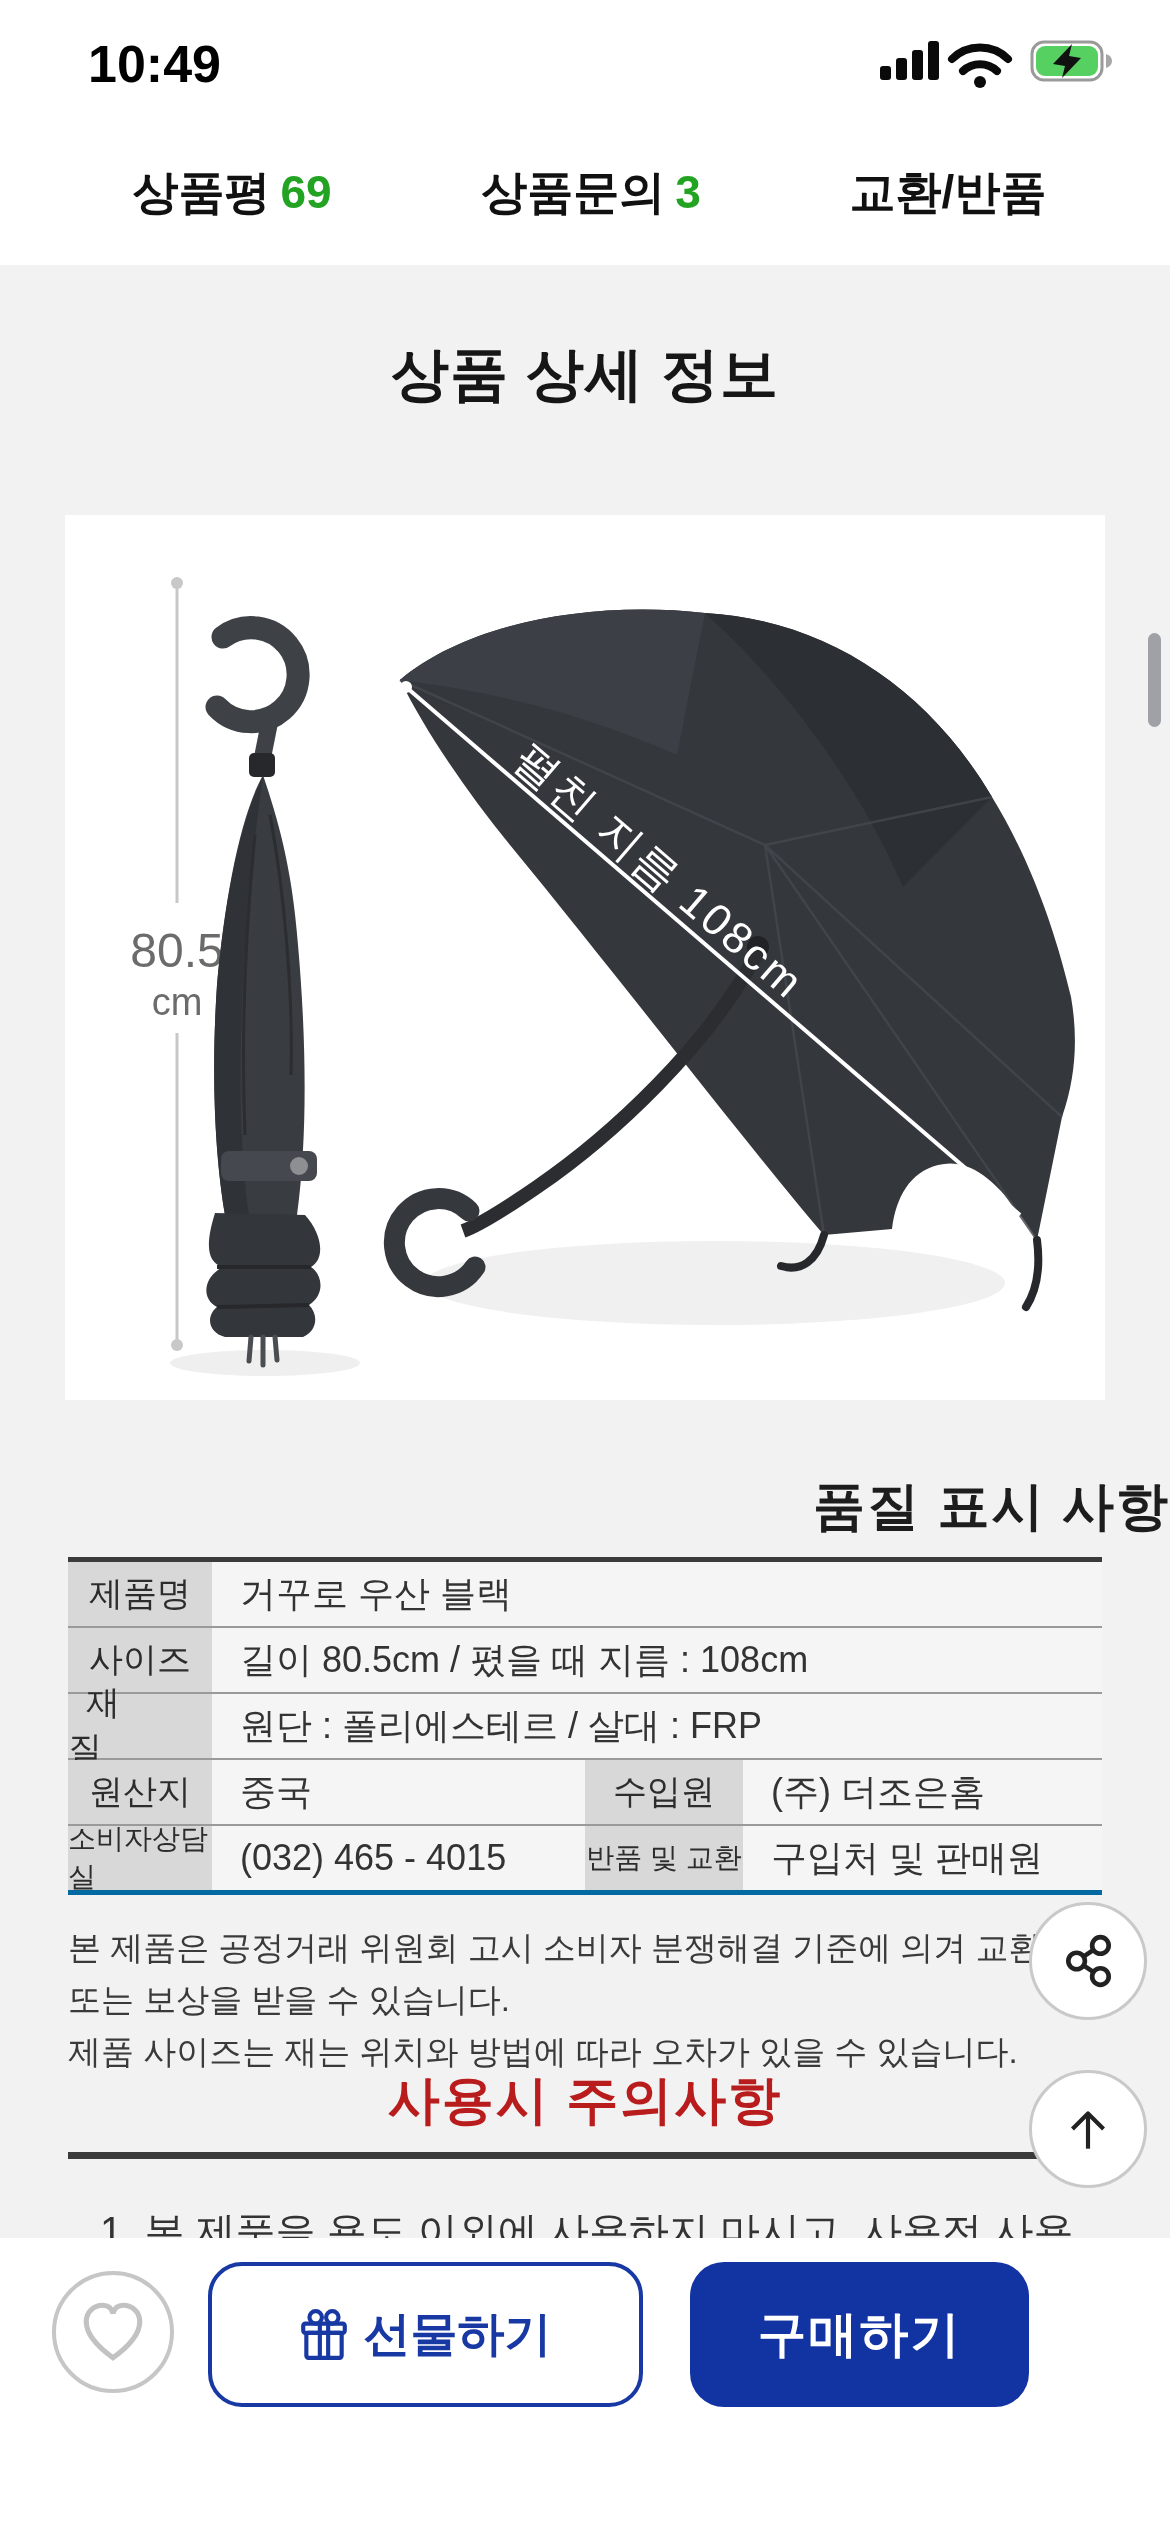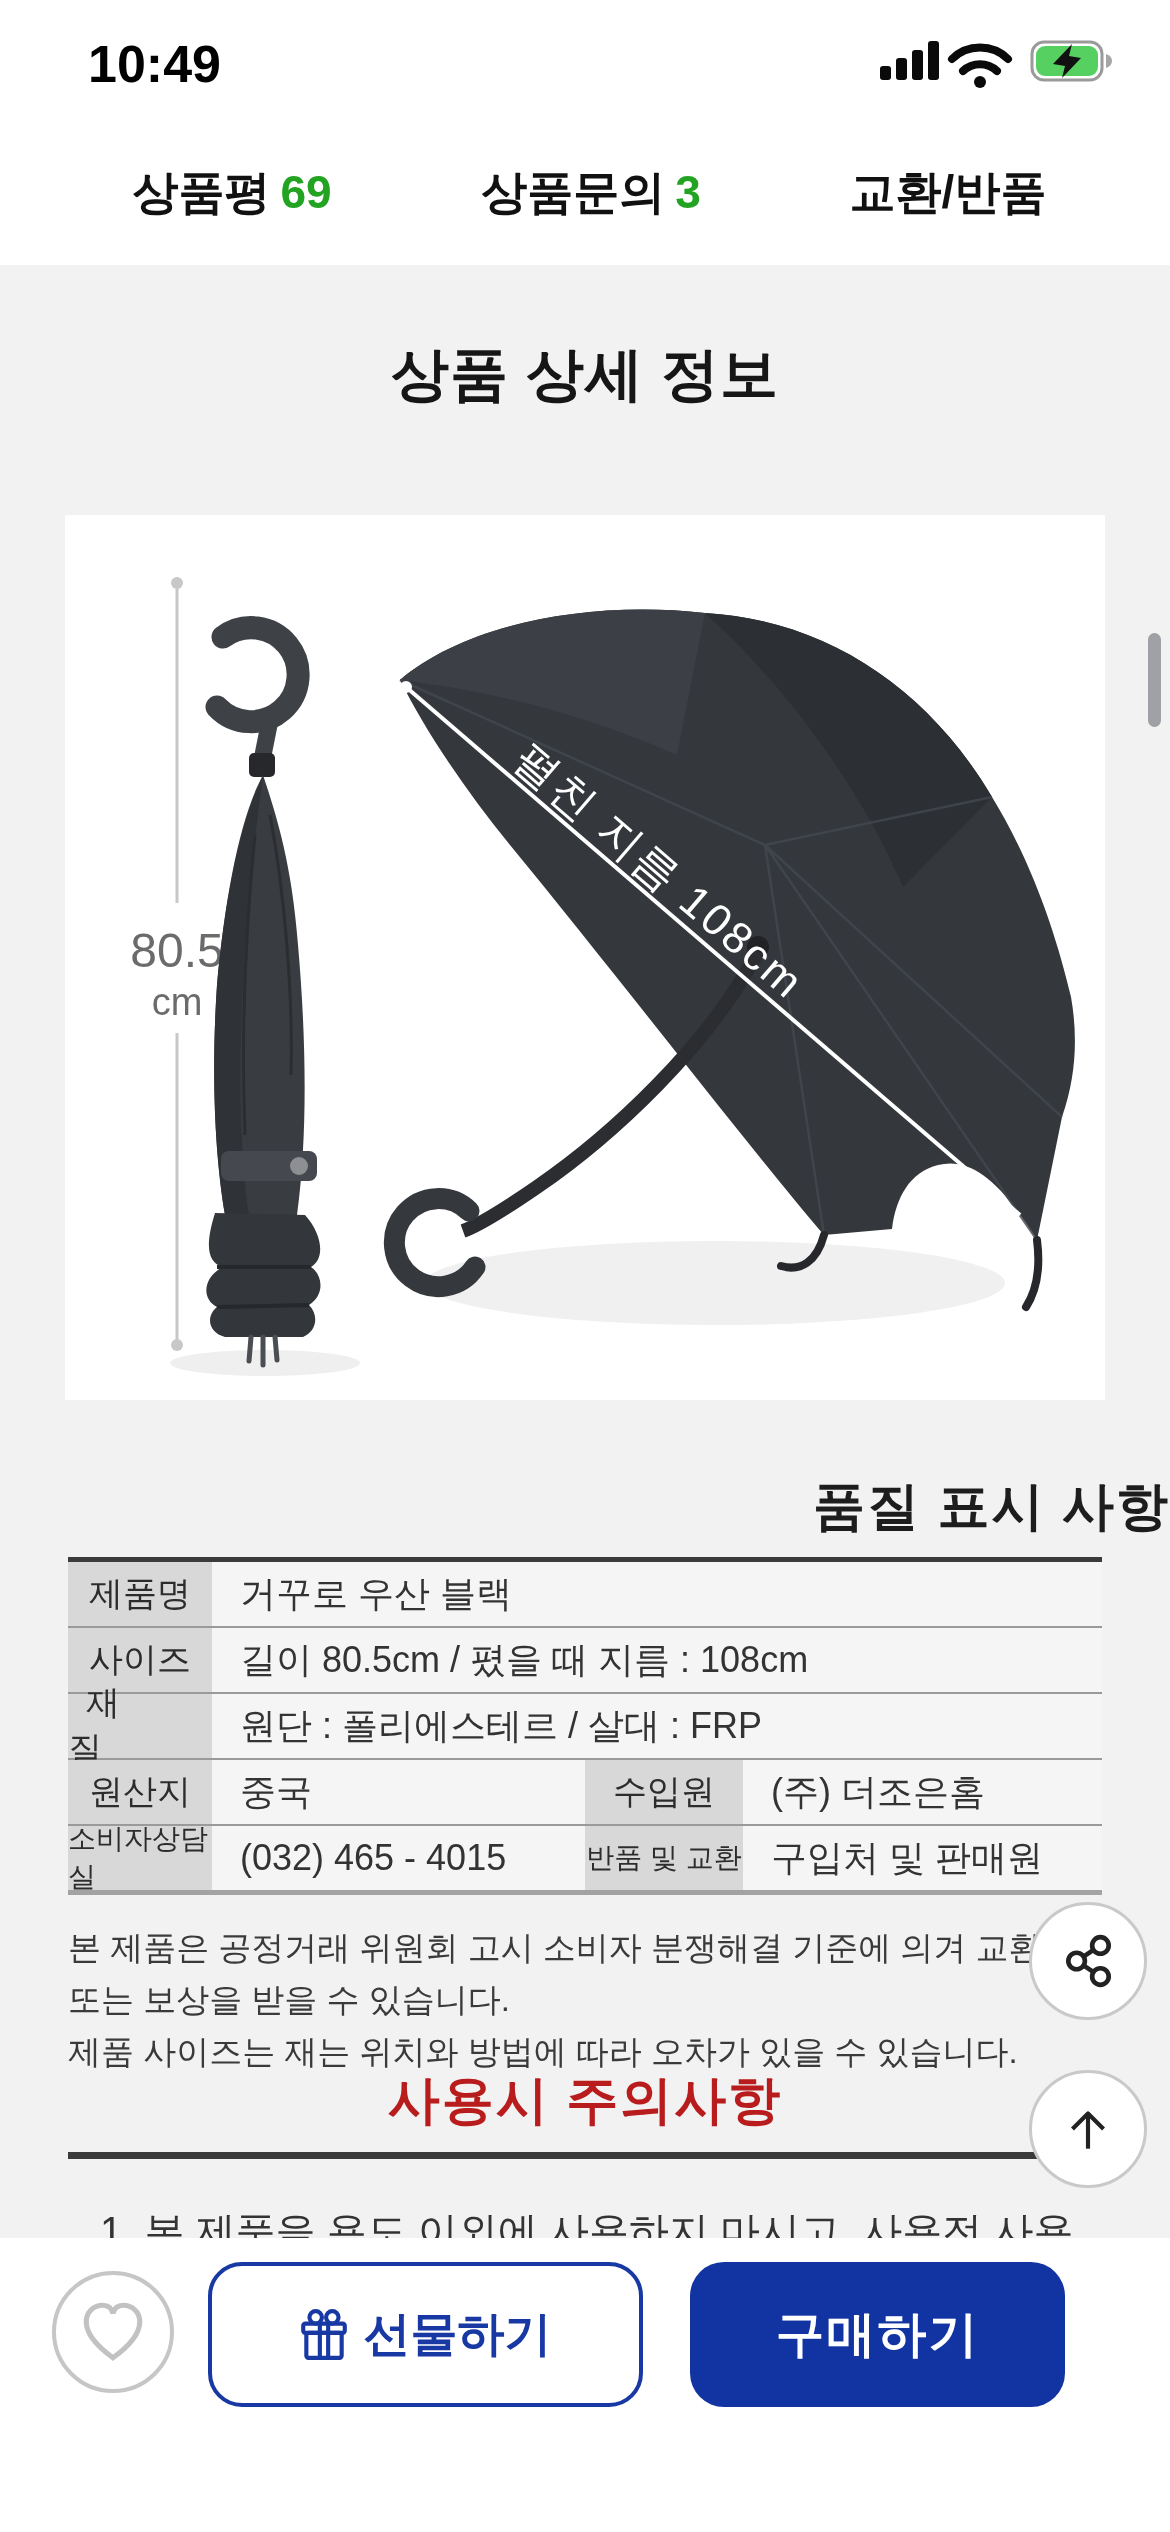--- a/index.html
+++ b/index.html
@@ -22,21 +22,21 @@
   
   .content-bg{position:absolute;left:0;top:265px;width:1170px;height:2267px;background:#f2f2f2;}
   .page-title{position:absolute;left:0;top:336px;width:1170px;text-align:center;
     font-size:58px;font-weight:800;color:#161616;letter-spacing:1px;}
   .image-panel{position:absolute;left:65px;top:515px;width:1040px;height:885px;background:#ffffff;}
   .scrollbar{position:absolute;left:1148px;top:633px;width:13px;height:94px;border-radius:7px;background:#9fa1a6;}
   .quality-title{position:absolute;left:0;top:1472px;width:1170px;text-align:right;
     font-size:52px;font-weight:800;color:#1d1d1d;letter-spacing:2px;}
   
   .q-table{position:absolute;left:68px;top:1557px;width:1034px;
-    border-top:5px solid #3b3b3b;border-bottom:5px solid #a3a3a3;}
+    border-top:5px solid #3b3b3b;border-bottom:5px solid #0369a1;}
   .q-row{display:flex;height:64px;border-bottom:2px solid #9a9a9a;}
   .q-row:last-child{border-bottom:none;}
   .q-h{background:#d8d8d8;color:#2c2c2c;font-size:34px;display:flex;align-items:center;justify-content:center;}
   .q-v{background:#f5f5f6;color:#333;font-size:36px;display:flex;align-items:center;padding-left:28px;}
   .w1{width:144px;flex:none;}
   .w2{width:345px;flex:none;}
   .w3{width:158px;flex:none;}
   .grow{flex:1;}
   .q-h.small{font-size:28px;}
   .jspace{letter-spacing:18px;text-indent:18px;}
@@ -53,21 +53,21 @@
     display:flex;align-items:center;justify-content:center;cursor:pointer;}
   .fab-share{top:1902px;} .fab-top{top:2070px;}
   
   .bottom-bar{position:absolute;left:0;top:2238px;width:1170px;height:294px;background:#ffffff;z-index:8;}
   .heart-btn{position:absolute;left:52px;top:33px;width:122px;height:122px;border-radius:50%;
     border:4px solid #c6c6c6;box-sizing:border-box;display:flex;align-items:center;justify-content:center;cursor:pointer;background:#fff;}
   .gift-btn{position:absolute;left:208px;top:24px;width:435px;height:145px;border-radius:34px;
     border:4px solid #1839a4;box-sizing:border-box;background:#fff;display:flex;align-items:center;
     justify-content:center;gap:16px;cursor:pointer;}
   .gift-btn span{font-size:47px;font-weight:700;color:#1839a4;}
-  .buy-btn{position:absolute;left:690px;top:24px;width:375px;height:145px;border-radius:34px;
+  .buy-btn{position:absolute;left:690px;top:24px;width:339px;height:145px;border-radius:34px;
     background:#1233a2;display:flex;align-items:center;justify-content:center;cursor:pointer;}
   .buy-btn span{font-size:49px;font-weight:700;color:#ffffff;letter-spacing:2px;}
 </style>
 </head>
 <body>
 
 <div class="status-bar">
   <div class="status-time">10:49</div>
   <div class="status-icons">
     <svg width="250" height="60" viewBox="0 0 250 60">

